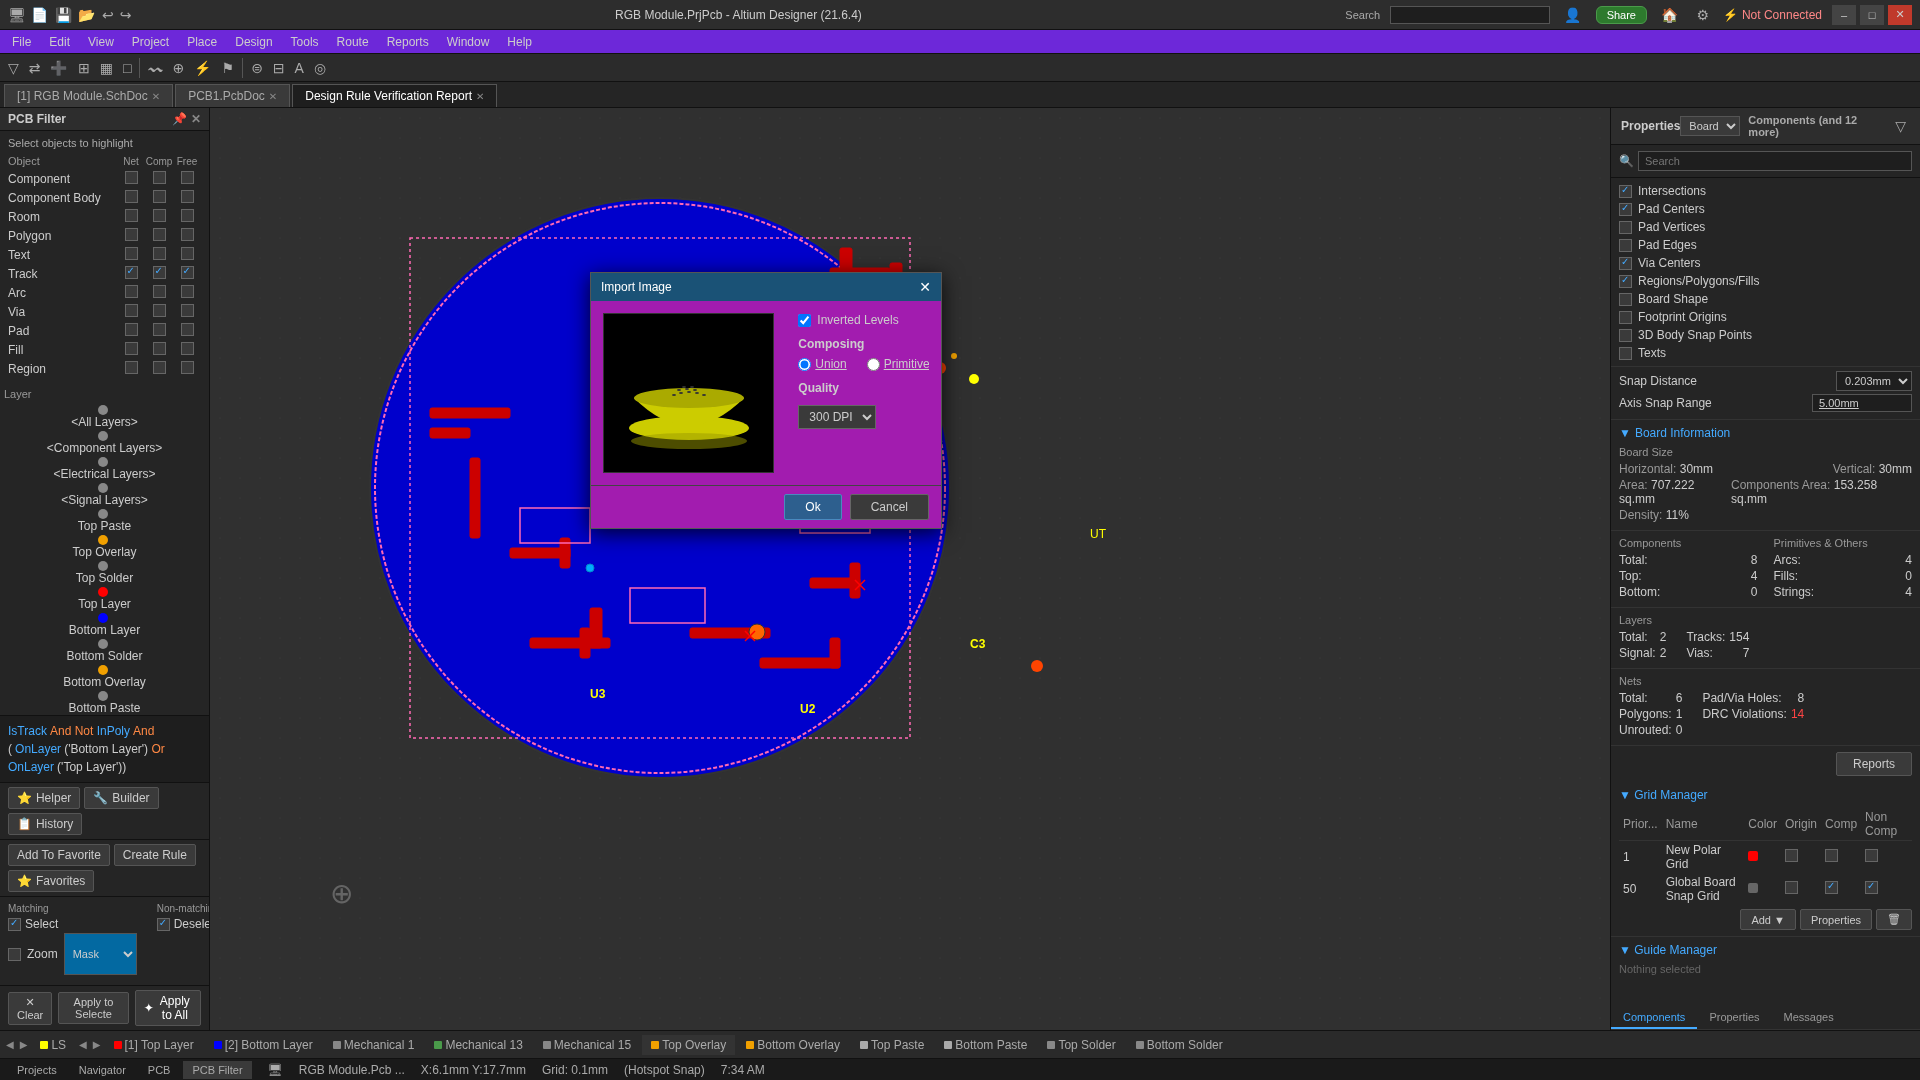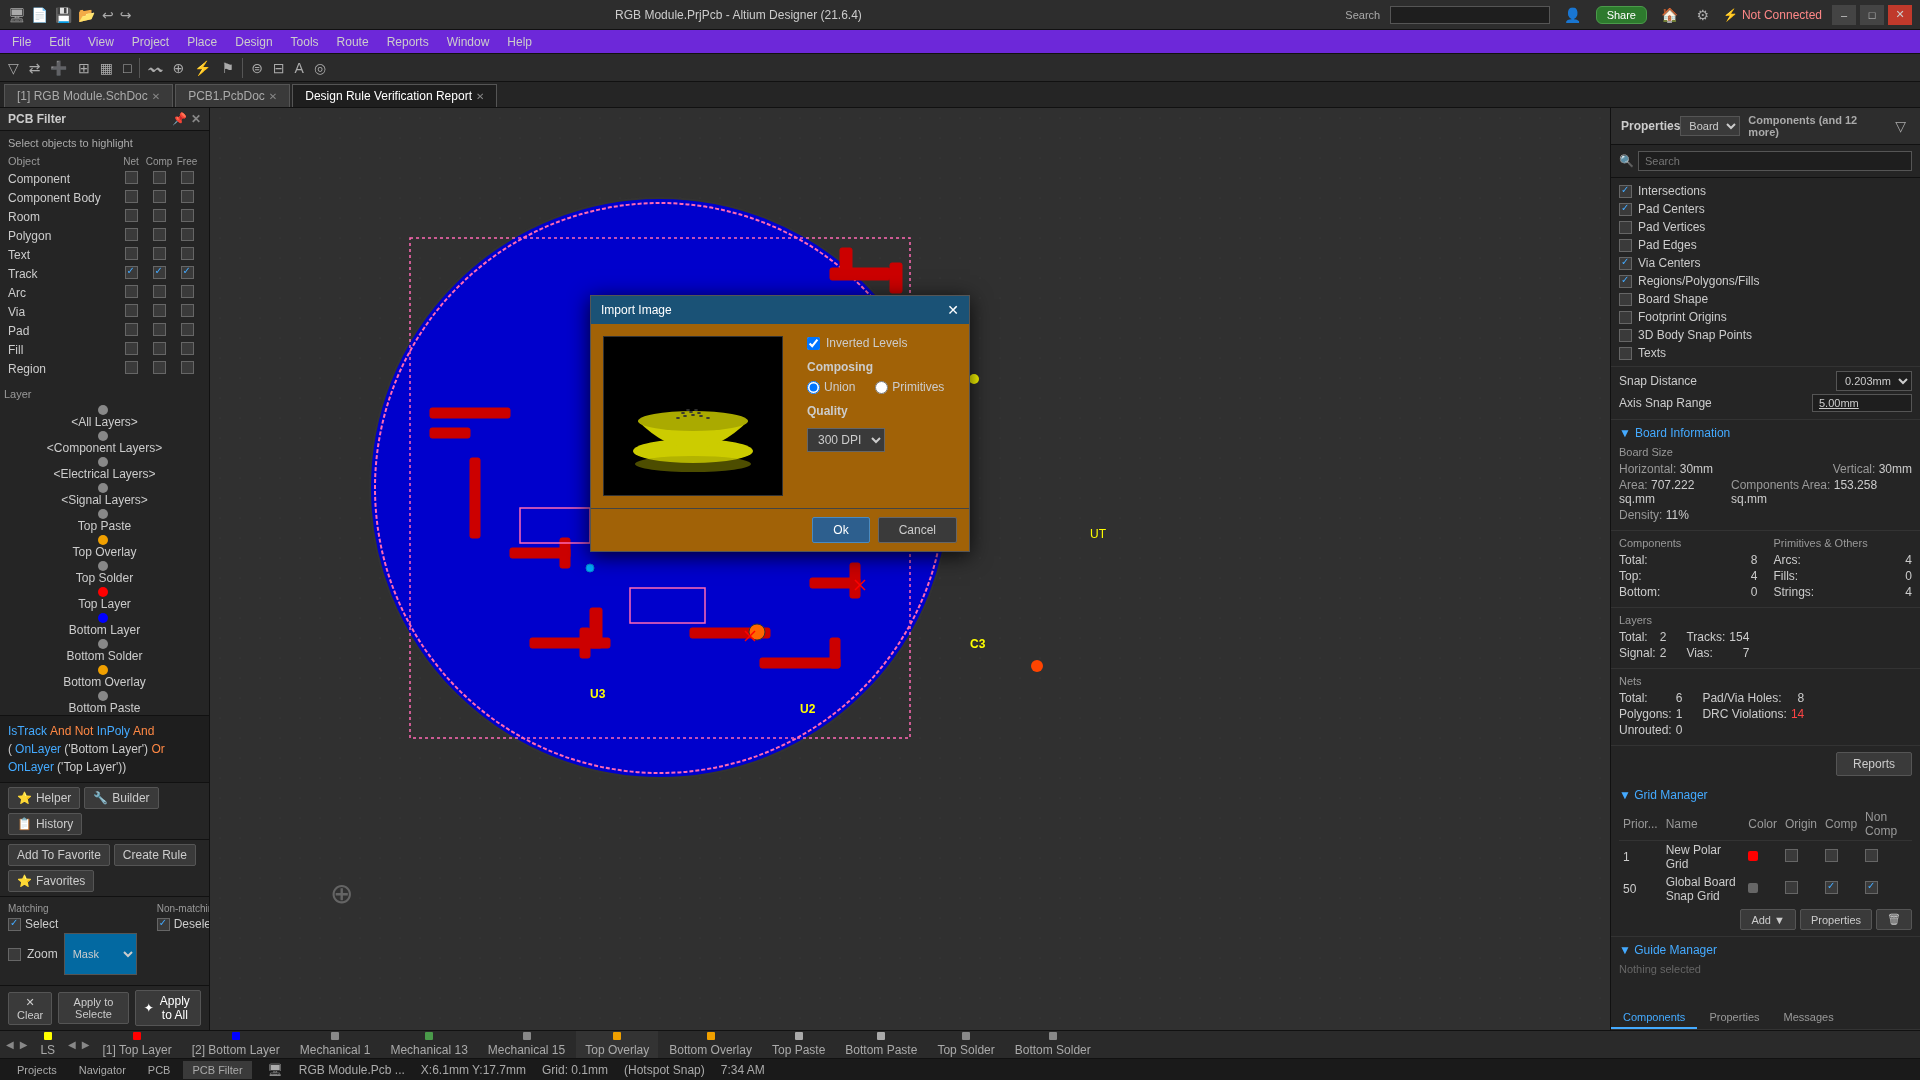--- a/index.html
+++ b/index.html
@@ -272,21 +272,20 @@
     .btab {
       display: flex;
       align-items: center;
       gap: 3px;
       padding: 2px 8px;
       cursor: pointer;
       border: 1px solid transparent;
       font-size: 11px;
       color: #aaa;
       white-space: nowrap;
-      flex-direction: column;
     }
     .btab .dot { width: 8px; height: 8px; border-radius: 1px; display: inline-block; flex-shrink: 0; }
     .btab-arrow { color: #888; font-size: 10px; cursor: pointer; padding: 2px; }
 
     
     #statusbar {
       background: #1a1a1a;
       height: 22px;
       display: flex;
       align-items: center;
@@ -299,24 +298,24 @@
 
     
     .dialog-overlay {
       position: absolute;
       top: 0; left: 0; right: 0; bottom: 0;
       z-index: 100;
       pointer-events: none;
     }
     .dialog {
       position: absolute;
-      top: 187px;
+      top: 164px;
       left: 380px;
-      width: 380px;
-      background: #a16207;
+      width: 352px;
+      background: #a21caf;
       border: 1px solid #555;
       box-shadow: 0 4px 20px rgba(0,0,0,0.8);
       pointer-events: all;
     }
     .dialog-titlebar {
       background: #1a5276;
       padding: 6px 10px;
       display: flex;
       align-items: center;
       justify-content: space-between;
@@ -332,21 +331,21 @@
       display: flex;
       align-items: center;
       justify-content: center;
       float: left;
       margin-right: 12px;
       border: 1px solid #333;
     }
     .dialog-options { overflow: hidden; }
     .dialog-checkbox-row { display: flex; align-items: center; gap: 6px; margin-bottom: 10px; font-size: 12px; color: #ccc; }
     .dialog-section-title { font-size: 12px; color: #ccc; margin-bottom: 6px; font-weight: bold; }
-    .dialog-radio-row { display: flex; gap: 20px; margin-bottom: 10px; }
+    .dialog-radio-row { display: flex; gap: 20px; margin-bottom: 10px; text-decoration: underline; }
     .radio-item { display: flex; align-items: center; gap: 4px; font-size: 12px; color: #ccc; }
     .quality-row { display: flex; align-items: center; gap: 6px; margin-bottom: 10px; }
     .quality-label { font-size: 12px; color: #ccc; font-weight: bold; }
     .quality-select { background: #3a3a3a; border: 1px solid #666; color: #ccc; padding: 3px 6px; font-size: 12px; }
     .dialog-footer { display: flex; justify-content: flex-end; gap: 8px; padding: 8px 12px; border-top: 1px solid #444; }
     .dialog-btn { padding: 5px 20px; border: 1px solid #666; cursor: pointer; font-size: 12px; border-radius: 2px; }
     .dialog-btn.ok { background: #2d5f8e; color: #fff; border-color: #4a8abf; }
     .dialog-btn.cancel { background: #3a3a3a; color: #ccc; }
 
     

